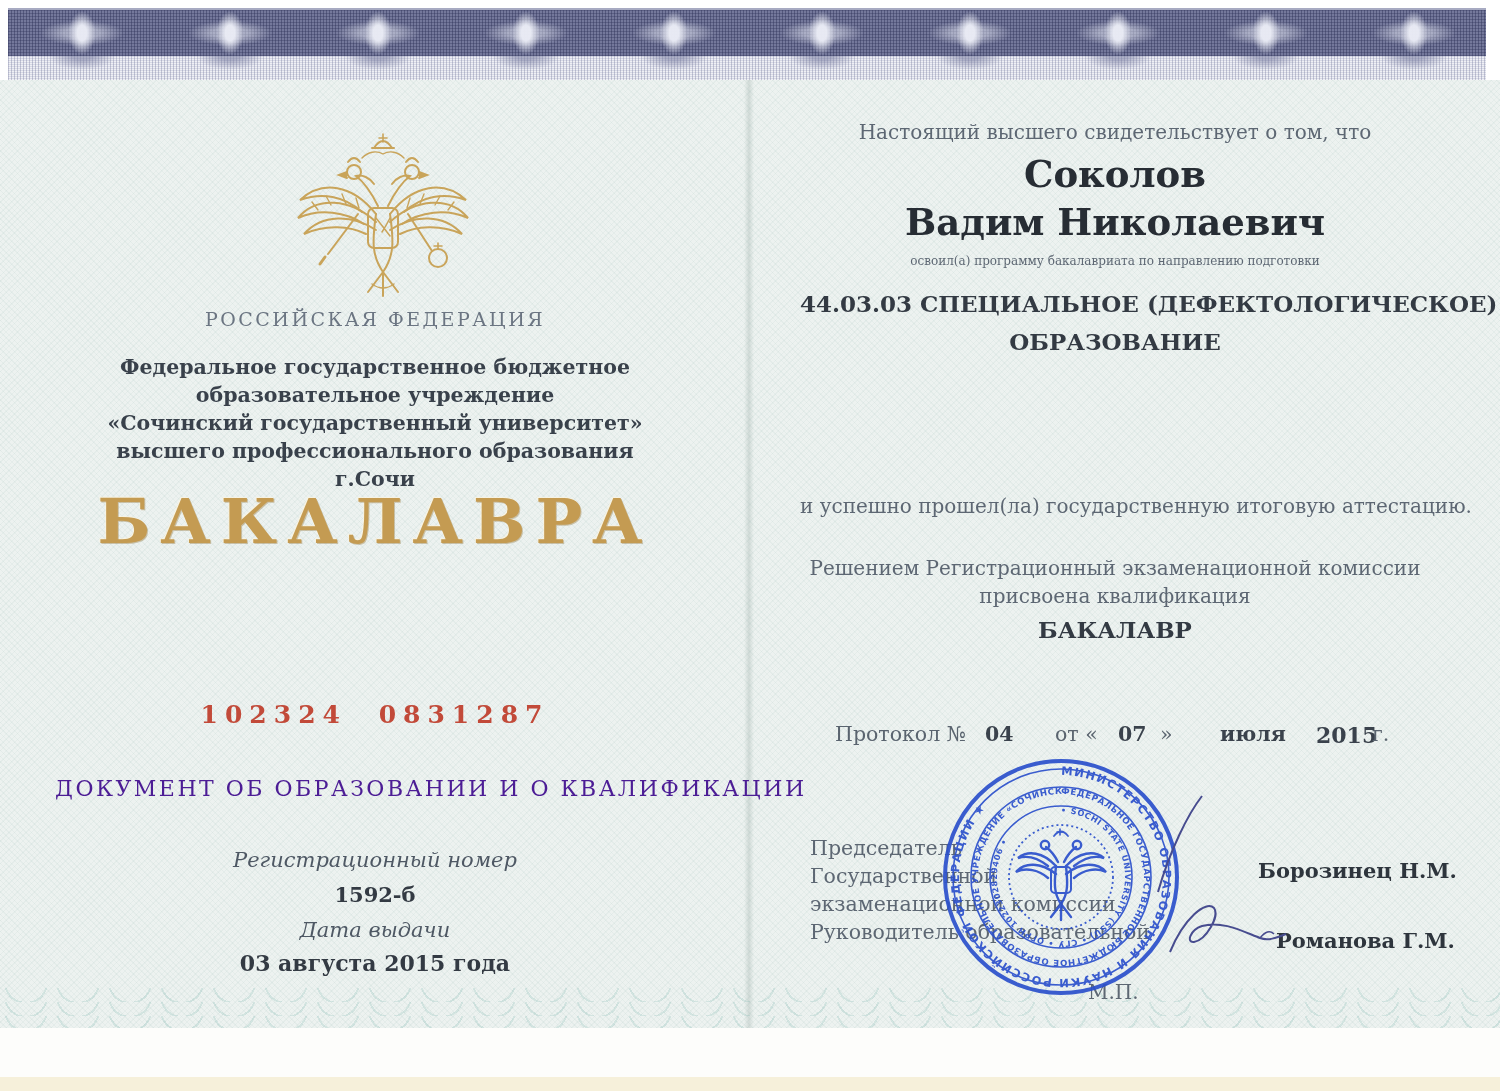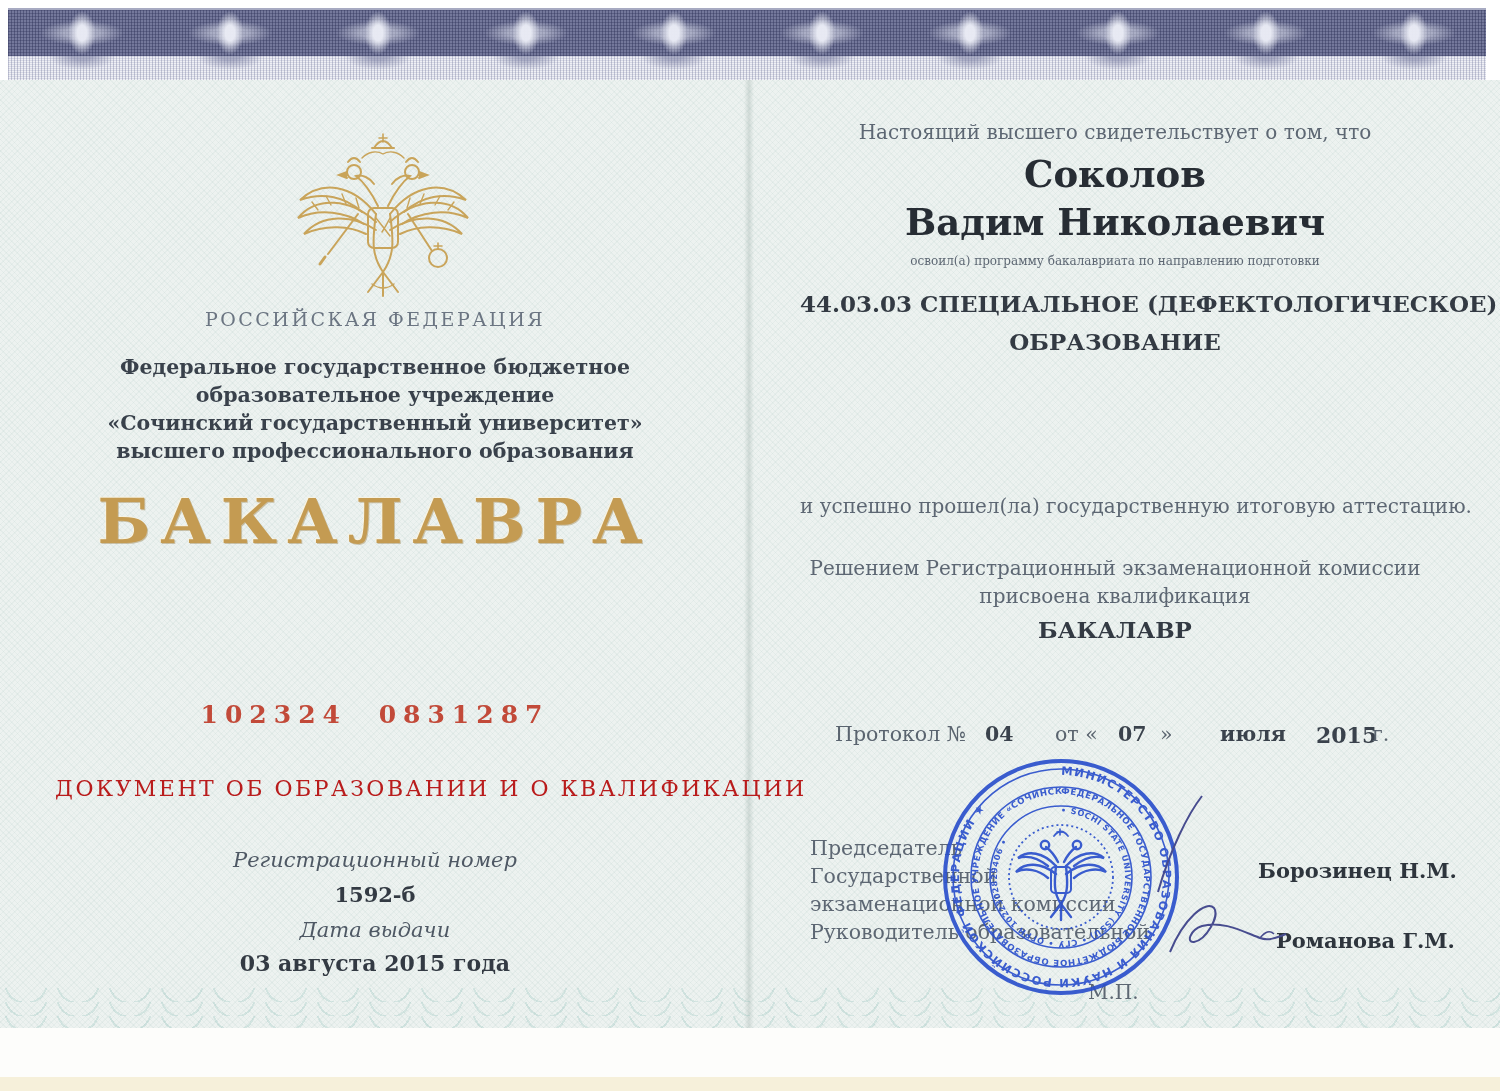--- a/index.html
+++ b/index.html
@@ -54,21 +54,21 @@
   .center{text-align:center;}
   .col-left{left:55px;width:640px;}
   .col-right{left:800px;width:630px;}
   
   .country{top:308px;font-size:19px;letter-spacing:2.5px;color:#6b7582;}
   .inst{top:353px;font-size:20.5px;font-weight:600;color:#39414b;line-height:28px;white-space:normal;}
   .diploma-title{top:480px;color:#c49b52;font-weight:700;line-height:84px;
     font-size:62px;letter-spacing:10px;white-space:normal;
     text-shadow:1px 1px 0 rgba(140,105,40,.35), -1px -1px 0 rgba(255,245,220,.6);}
   .serial{top:700px;font-size:25px;font-weight:700;color:#c24a39;letter-spacing:7px;word-spacing:16px;}
-  .doctype{top:776px;font-size:22px;letter-spacing:2.5px;color:#b91c1c;}
+  .doctype{top:776px;font-size:22px;letter-spacing:2.5px;color:#4c1d95;}
   .reg-label{top:848px;font-size:21px;font-style:italic;color:#4e5864;}
   .reg-value{top:882px;font-size:21px;font-weight:700;color:#333a43;}
   .date-label{top:918px;font-size:21px;font-style:italic;color:#4e5864;}
   .date-value{top:950px;font-size:22px;font-weight:700;color:#333a43;}
   
   .intro{top:120px;font-size:20px;color:#5d6773;}
   .surname{top:152px;font-size:37px;font-weight:600;color:#272d34;}
   .name{top:200px;font-size:37px;font-weight:600;color:#272d34;}
   .program{top:254px;font-size:12px;color:#5d6773;}
   .spec1{top:290px;font-size:23px;font-weight:700;color:#333a43;}
@@ -158,20 +158,21 @@
         <path d="M116,92 L140,129"></path>
       </g>
     </svg>
 
     <div class="t col-left center country">РОССИЙСКАЯ ФЕДЕРАЦИЯ</div>
 
     <div class="t col-left center inst">
       <div>Федеральное государственное  бюджетное образовательное учреждение</div>
       <div>«Сочинский государственный университет»</div>
       <div>высшего профессионального образования</div>
+      <div>г.Сочи</div>
     </div>
 
     <div class="t col-left center diploma-title">
       <div>БАКАЛАВРА</div>
     </div>
 
     <div class="t col-left center serial">102324 0831287</div>
 
     <div class="t col-left center doctype">ДОКУМЕНТ ОБ ОБРАЗОВАНИИ И О КВАЛИФИКАЦИИ</div>
 

